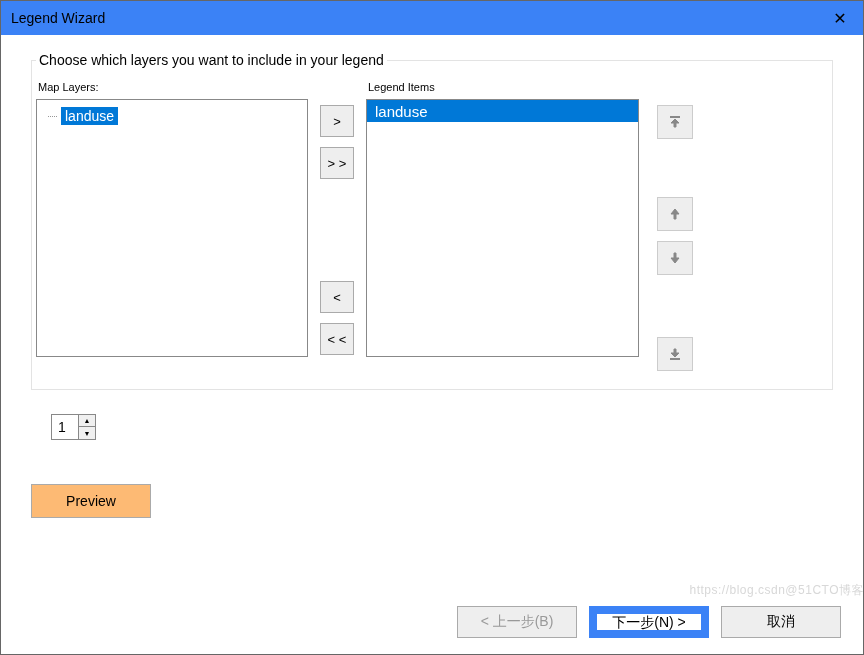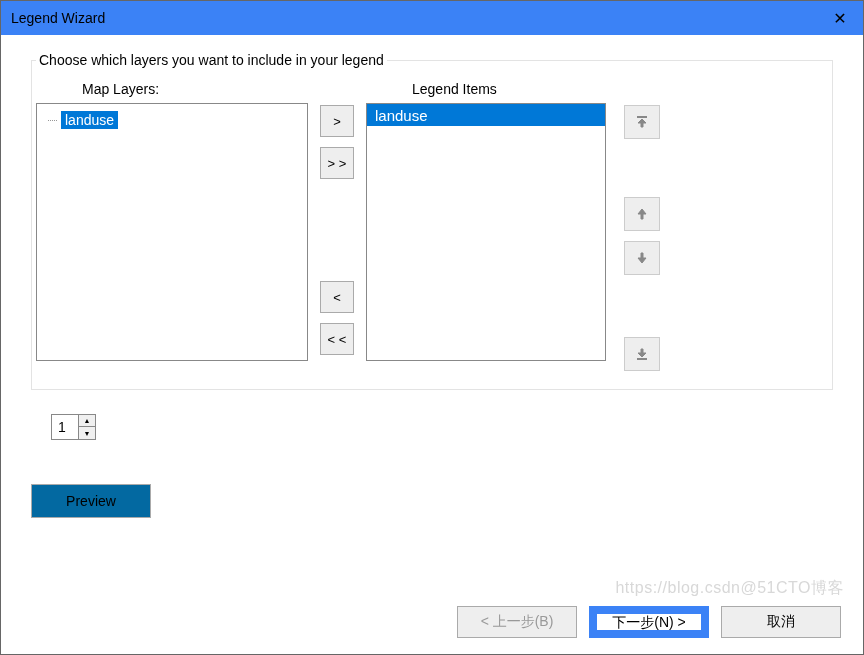--- a/index.html
+++ b/index.html
@@ -29,23 +29,23 @@
     .fieldset {
       border: 1px solid #e3e3e3; padding: 0 14px 18px 4px; position: relative;
     }
     .fieldset-legend {
       position: relative; top: -9px; background: #fff; padding: 0 3px;
       font-size: 14px; display: inline-block;
     }
     .lists-row {
       display: flex; align-items: flex-start; margin-top: 4px;
     }
-    .col-label { font-size: 14px; margin-bottom: 6px; display: block; padding-left: 2px; margin-left: 44px; }
+    .col-label { font-size: 11px; margin-bottom: 6px; display: block; padding-left: 2px; }
     .map-layers-col { width: 272px; }
-    .legend-items-col { width: 240px; }
+    .legend-items-col { width: 273px; }
     .listbox {
       border: 1px solid #888; height: 258px; background: #fff; overflow: auto;
       padding-top: 6px;
     }
     .tree-item {
       display: flex; align-items: center; height: 20px; padding-left: 10px;
     }
     .tree-dotted {
       color: #888; font-size: 9px; letter-spacing: -1px; margin-right: 4px;
     }
@@ -89,35 +89,35 @@
     .spinner input {
       width: 26px; border: none; outline: none; padding-left: 6px; font-size: 14px;
     }
     .spinner-btns { display: flex; flex-direction: column; border-left: 1px solid #888; }
     .spinner-up, .spinner-down {
       width: 16px; height: 12px; display: flex; align-items: center; justify-content: center;
       font-size: 7px; cursor: pointer; border: none; background: #f0f0f0;
     }
     .spinner-up { border-bottom: 1px solid #888; }
     .preview-btn {
-      width: 120px; height: 34px; border: 1px solid #aaa; background: #0369a1;
+      width: 120px; height: 34px; border: 1px solid #aaa; background: #fdba74;
       margin-top: 44px; margin-left: 0; font-size: 14px; cursor: pointer;
     }
     .footer {
       display: flex; justify-content: flex-end; align-items: center;
       padding: 16px 22px; gap: 12px;
     }
     .footer-btn {
       width: 120px; height: 32px; border: 1px solid #aaa; background: #eee;
       font-size: 14px; cursor: pointer;
     }
     .footer-btn:disabled { color: #999; cursor: default; }
     .footer-btn.primary { border: 8px solid #3b82f6; background: #fff; }
     .watermark {
-      position: absolute; right: 20px; bottom: 56px; font-size: 16px; color: #d8d8d8;
+      position: absolute; right: 0; bottom: 56px; font-size: 12px; color: #d8d8d8;
       letter-spacing: 0.5px; pointer-events: none; margin-top: 11px;
     }
   </style>
 </head>
 <body>
 
 <div class="window">
   <div class="titlebar">
     <span class="titlebar-title">Legend Wizard</span>
     <div class="close-btn">

